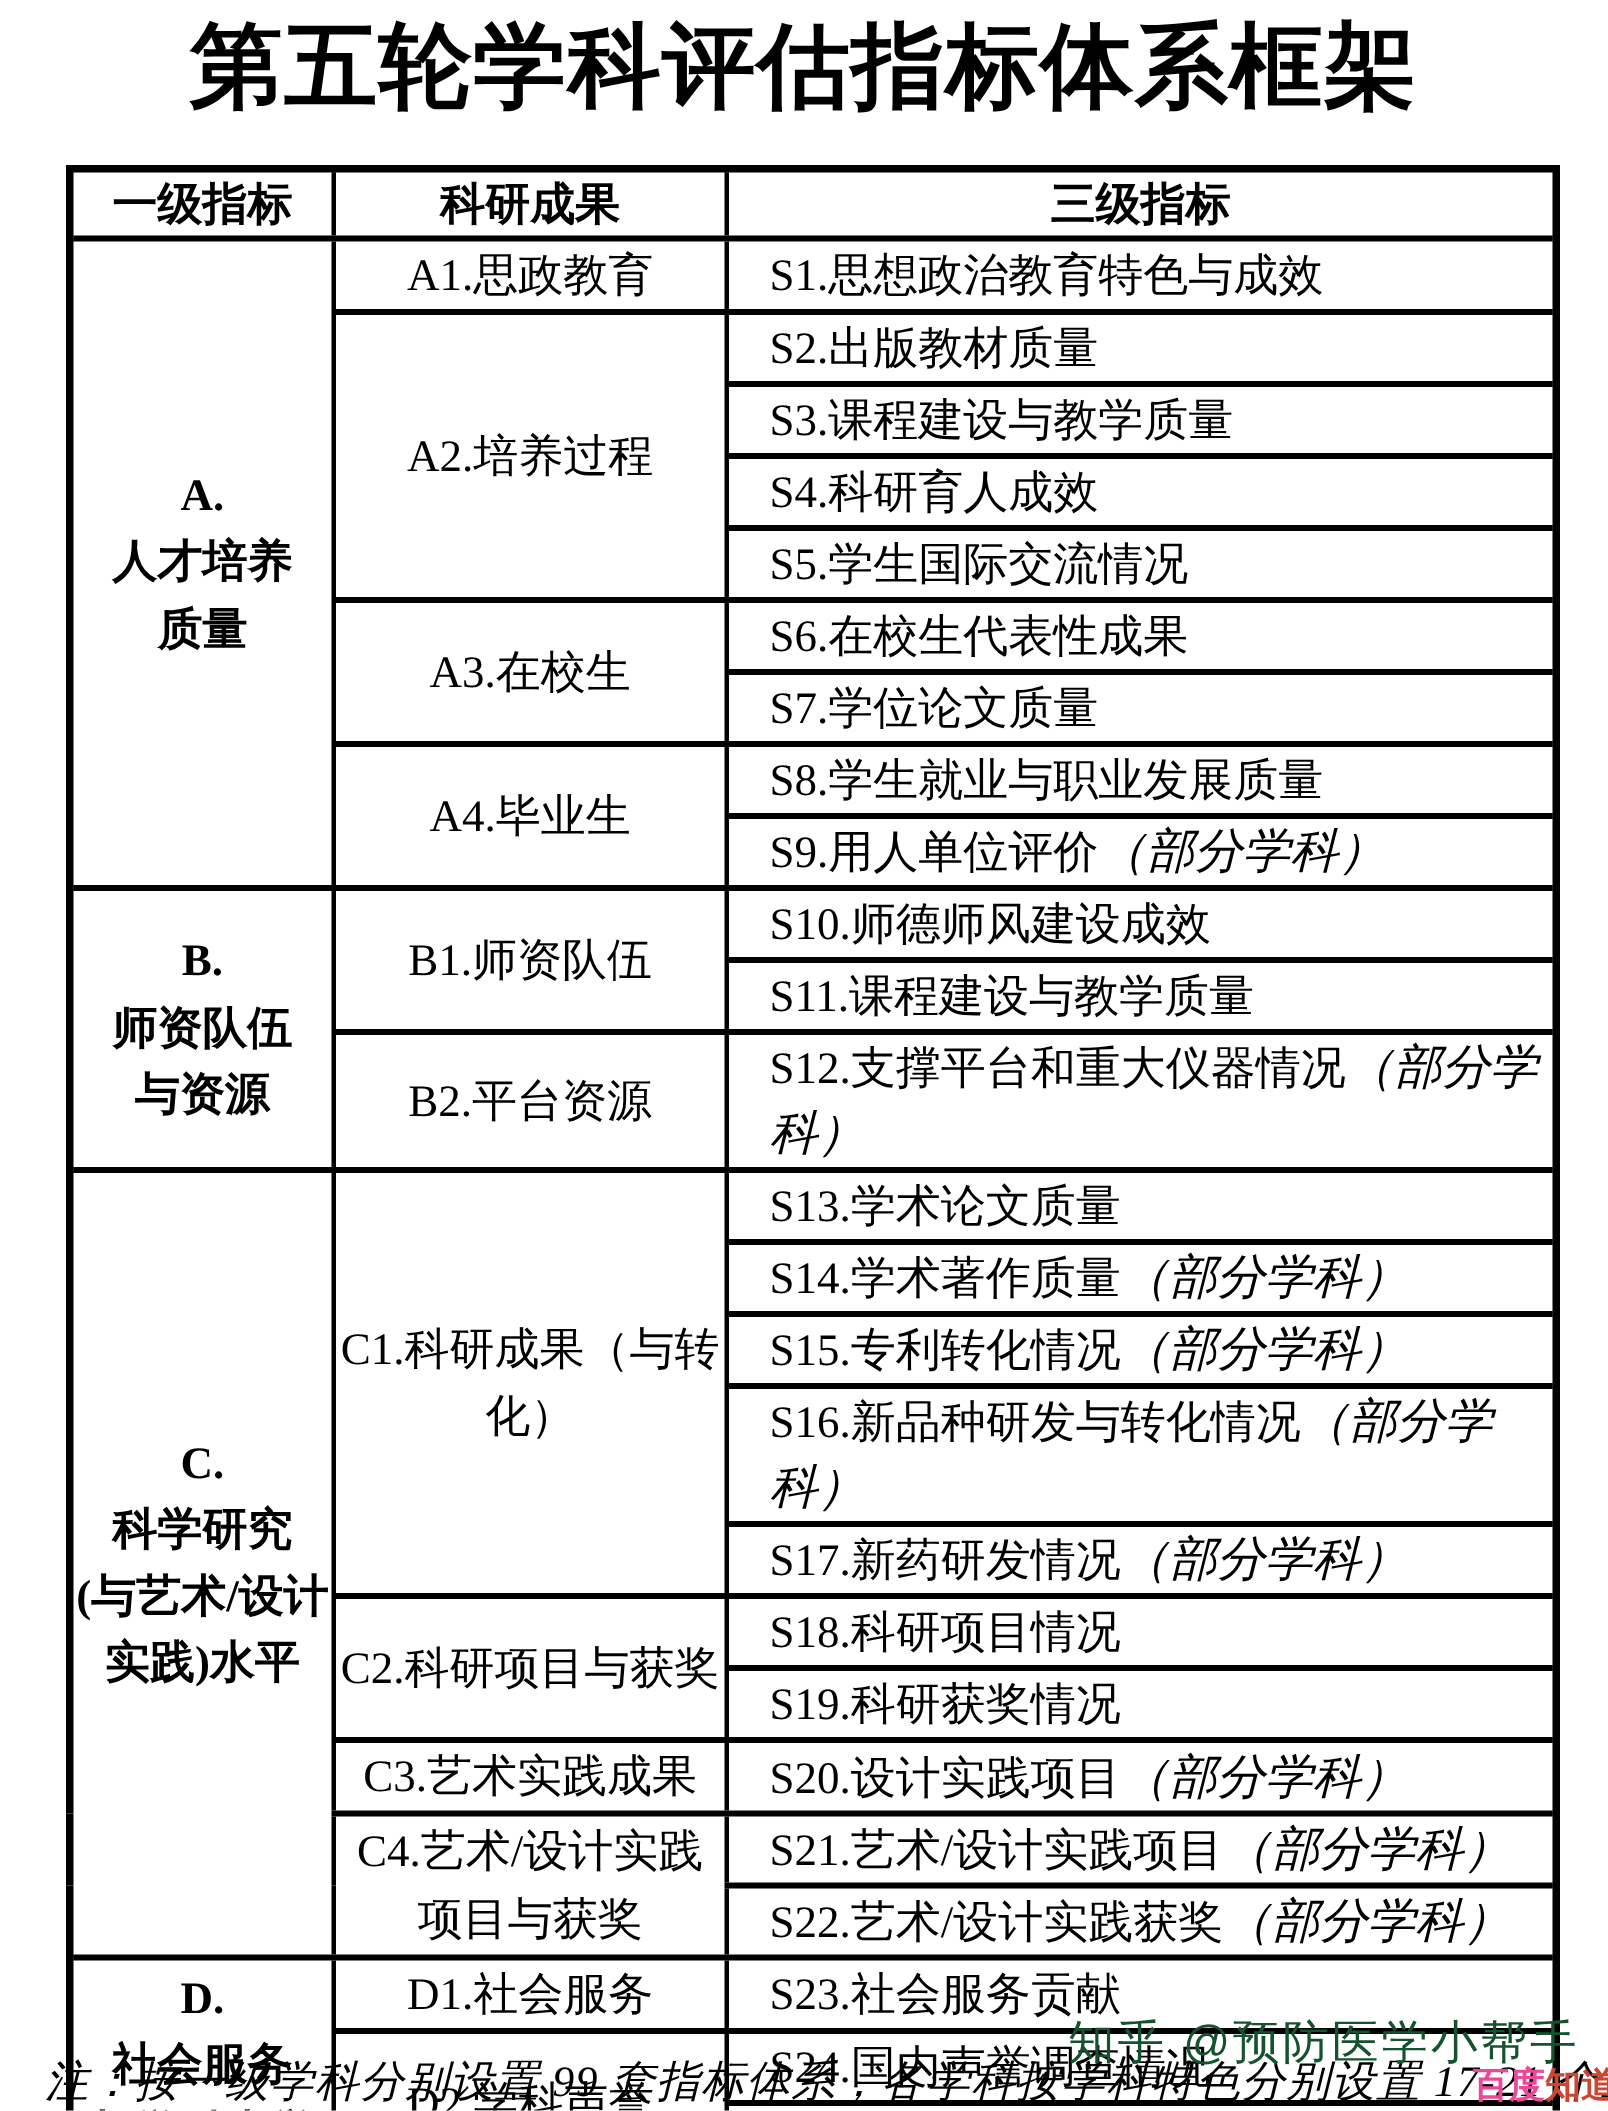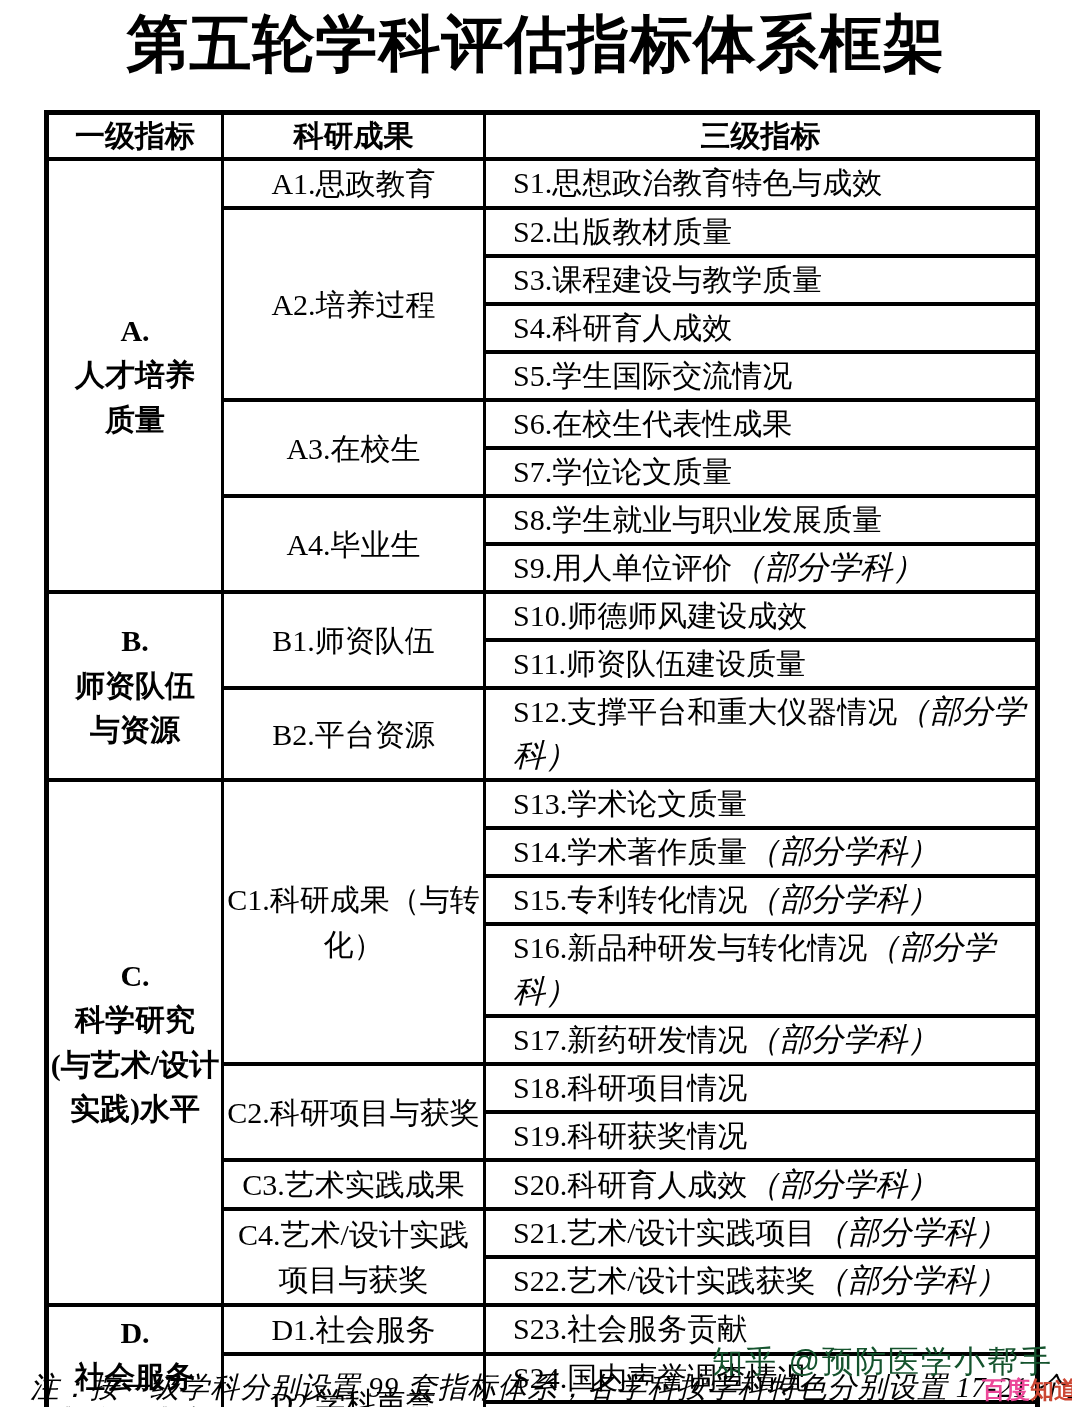--- a/index.html
+++ b/index.html
@@ -162,21 +162,21 @@
     <td class="lvl3"><span>S9.用人单位评价</span><span class="kai">（部分学科）</span></td>
   </tr>
   <tr>
     <td class="lvl1" rowspan="3">B.
 师资队伍
 与资源</td>
     <td class="lvl2" rowspan="2">B1.师资队伍</td>
     <td class="lvl3"><span>S10.师德师风建设成效</span><span class="kai"></span></td>
   </tr>
   <tr>
-    <td class="lvl3"><span>S11.师资队伍建设质量</span><span class="kai"></span></td>
+    <td class="lvl3"><span>S11.课程建设与教学质量</span><span class="kai"></span></td>
   </tr>
   <tr>
     <td class="lvl2">B2.平台资源</td>
     <td class="lvl3"><span>S12.支撑平台和重大仪器情况</span><span class="kai">（部分学科）</span></td>
   </tr>
   <tr>
     <td class="lvl1" rowspan="10">C.
 科学研究
 (与艺术/设计
 实践)水平</td>
@@ -198,21 +198,21 @@
   </tr>
   <tr>
     <td class="lvl2" rowspan="2">C2.科研项目与获奖</td>
     <td class="lvl3"><span>S18.科研项目情况</span><span class="kai"></span></td>
   </tr>
   <tr>
     <td class="lvl3"><span>S19.科研获奖情况</span><span class="kai"></span></td>
   </tr>
   <tr>
     <td class="lvl2">C3.艺术实践成果</td>
-    <td class="lvl3"><span>S20.科研育人成效</span><span class="kai">（部分学科）</span></td>
+    <td class="lvl3"><span>S20.设计实践项目</span><span class="kai">（部分学科）</span></td>
   </tr>
   <tr>
     <td class="lvl2" rowspan="2">C4.艺术/设计实践
 项目与获奖</td>
     <td class="lvl3"><span>S21.艺术/设计实践项目</span><span class="kai">（部分学科）</span></td>
   </tr>
   <tr>
     <td class="lvl3"><span>S22.艺术/设计实践获奖</span><span class="kai">（部分学科）</span></td>
   </tr>
   <tr>

